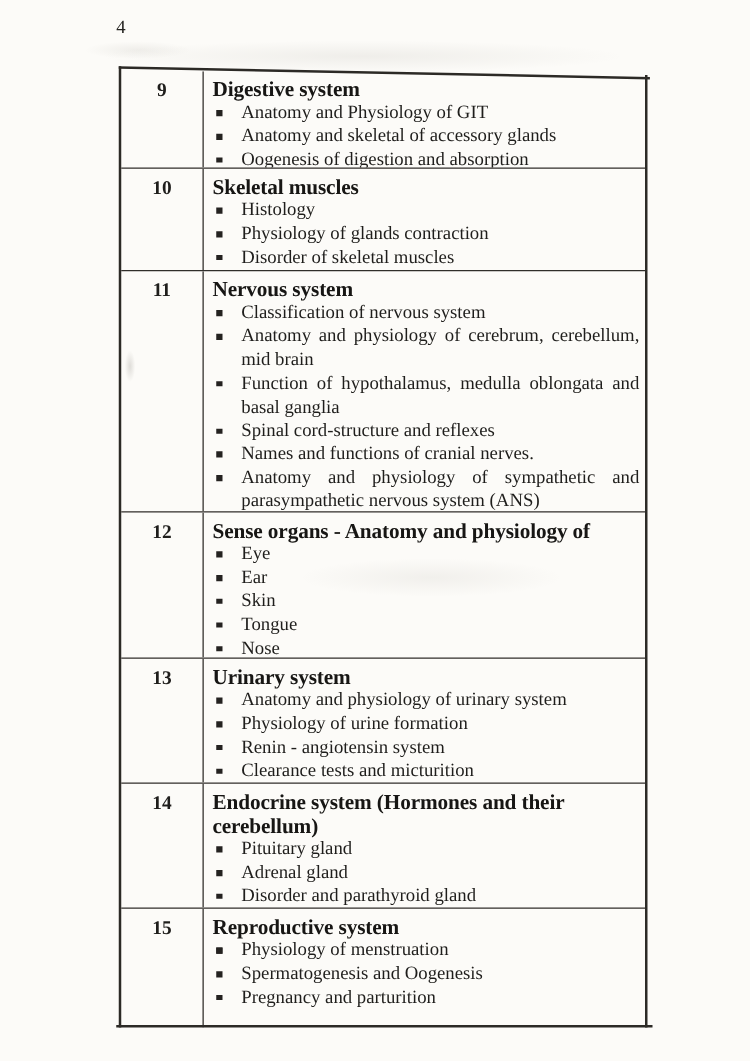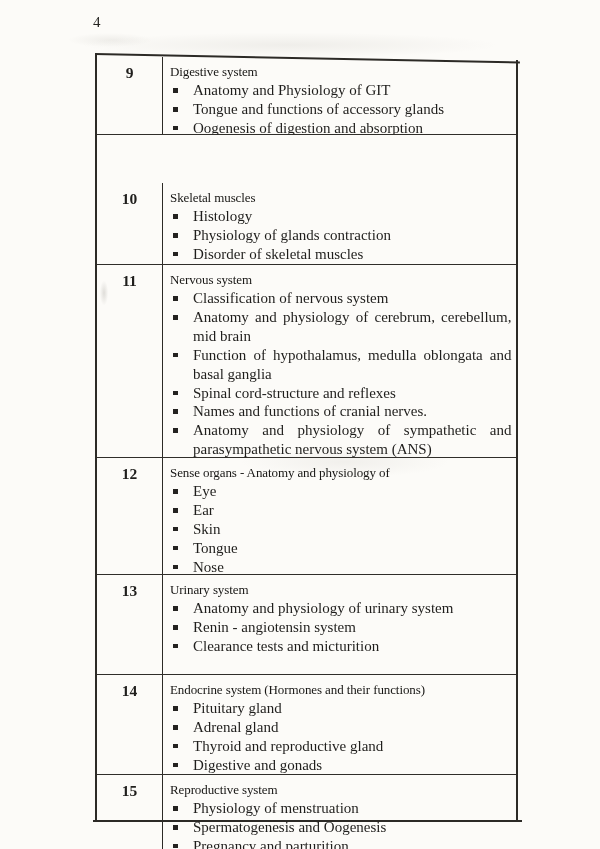--- a/index.html
+++ b/index.html
@@ -51,43 +51,43 @@
     font-weight: bold;
     font-size: 15.5px;
     padding-top: 7px;
   }
   .content-cell {
     flex: 1 1 auto;
     padding: 5px 4px 0 7px;
     overflow: hidden;
   }
   .unit-title {
-    font-weight: normal;
-    font-size: 13px;
+    font-weight: bold;
+    font-size: 17px;
     line-height: 19px;
     letter-spacing: -0.1px;
     color: #171614;
   }
   ul.topic-list { list-style: none; }
   li.topic-item {
     position: relative;
     padding-left: 23px;
     font-size: 15px;
     line-height: 18.9px;
     text-align: justify;
     color: #1f1e1c;
   }
   .bullet-sq {
     position: absolute; left: 3px; top: 7px;
     width: 4.6px; height: 4.6px;
     background: #242220;
   }
   
   .trow:nth-child(1) { height: 78px; }
-  .trow:nth-child(2) { height: 82px; margin-top: 48px; }
+  .trow:nth-child(2) { height: 82px; }
   .trow:nth-child(3) { height: 193px; }
   .trow:nth-child(4) { height: 117px; }
   .trow:nth-child(5) { height: 100px; }
   .trow:nth-child(6) { height: 100px; }
   .trow:nth-child(7) { height: 95px; }
 </style>
 </head>
 <body>
 
 <div id="page">
@@ -106,21 +106,21 @@
     <div class="content-cell">
       <div class="unit-title">Digestive system</div>
       <ul class="topic-list">
   <li class="topic-item">
     <span class="bullet-sq"></span>
     <span>Anatomy and Physiology of GIT</span>
   </li>
 
   <li class="topic-item">
     <span class="bullet-sq"></span>
-    <span>Tongue and functions of accessory glands</span>
+    <span>Anatomy and skeletal of accessory glands</span>
   </li>
 
   <li class="topic-item">
     <span class="bullet-sq"></span>
     <span>Oogenesis of digestion and absorption</span>
   </li>
 </ul>
     </div>
   </div>
 
@@ -229,54 +229,58 @@
       <span>13</span>
     </div>
     <div class="content-cell">
       <div class="unit-title">Urinary system</div>
       <ul class="topic-list">
   <li class="topic-item">
     <span class="bullet-sq"></span>
     <span>Anatomy and physiology of urinary system</span>
   </li>
 
+  <li class="topic-item">
+    <span class="bullet-sq"></span>
+    <span>Physiology of urine formation</span>
+  </li>
 
   <li class="topic-item">
     <span class="bullet-sq"></span>
     <span>Renin - angiotensin system</span>
   </li>
 
   <li class="topic-item">
     <span class="bullet-sq"></span>
     <span>Clearance tests and micturition</span>
   </li>
 </ul>
     </div>
   </div>
 
   <div class="trow">
     <div class="num-cell">
       <span>14</span>
     </div>
     <div class="content-cell">
-      <div class="unit-title">Endocrine system (Hormones and their functions)</div>
+      <div class="unit-title">Endocrine system (Hormones and their cerebellum)</div>
       <ul class="topic-list">
   <li class="topic-item">
     <span class="bullet-sq"></span>
     <span>Pituitary gland</span>
   </li>
 
   <li class="topic-item">
     <span class="bullet-sq"></span>
     <span>Adrenal gland</span>
   </li>
 
   <li class="topic-item">
     <span class="bullet-sq"></span>
-    <span>Thyroid and reproductive gland</span>
+    <span>Disorder and parathyroid gland</span>
   </li>
 
   <li class="topic-item">
     <span class="bullet-sq"></span>
     <span>Digestive and gonads</span>
   </li>
 </ul>
     </div>
   </div>
 

